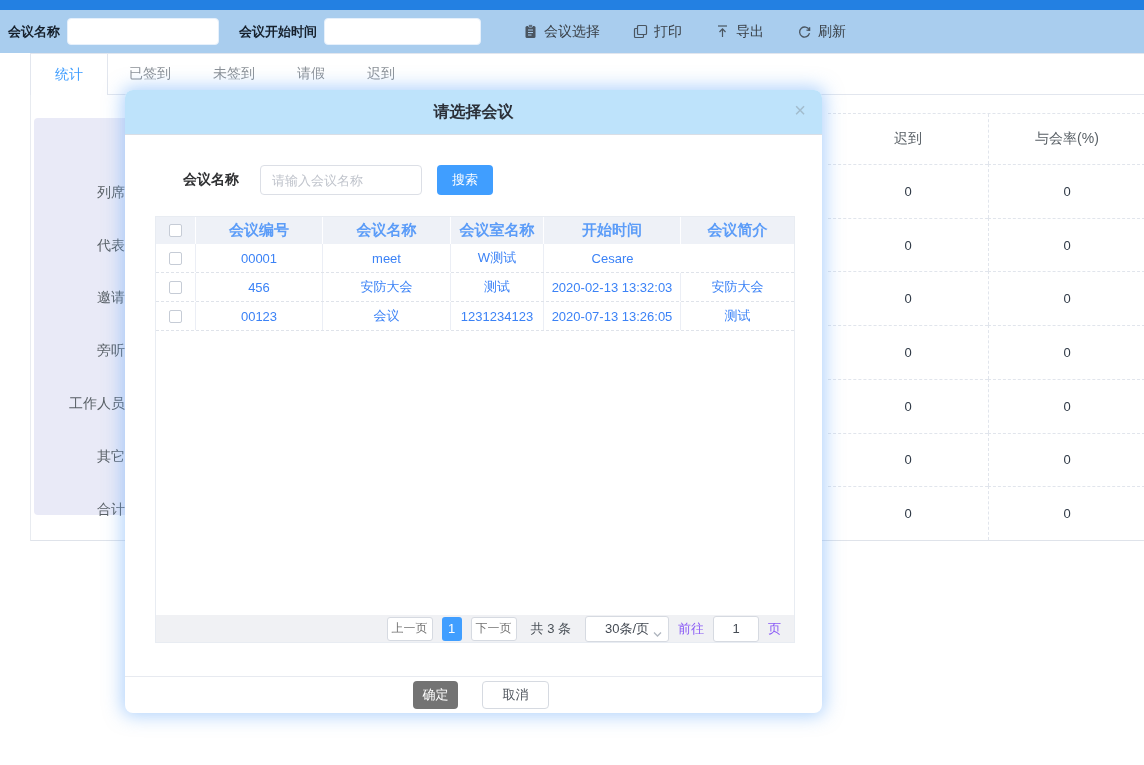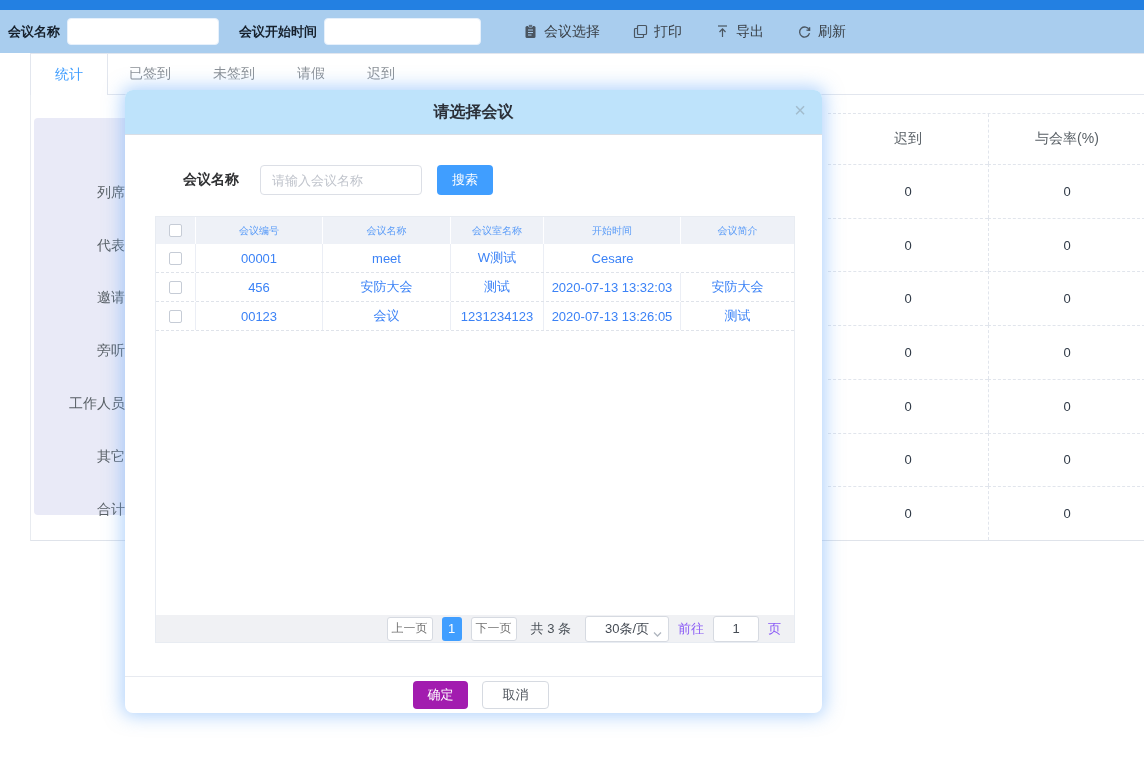--- a/index.html
+++ b/index.html
@@ -50,22 +50,22 @@
     background:none; border:none; cursor:pointer; font-family:inherit; }
   .search-row { position:absolute; left:58px; top:75px; display:flex; align-items:center; }
   .search-label { font-size:14px; font-weight:bold; color:#303133; margin-right:21px; }
   .search-input { width:162px; height:30px; border:1px solid #dcdfe6; border-radius:4px; padding:0 11px;
     font-size:13px; color:#303133; outline:none; }
   .search-input::placeholder { color:#c0c4cc; }
   .search-btn { margin-left:15px; width:56px; height:30px; background:#409eff; color:#fff; font-size:13px;
     border:none; border-radius:4px; cursor:pointer; font-family:inherit; }
   .mtable { position:absolute; left:30px; top:126px; width:640px; height:427px; border:1px solid #e8ecf2; }
   .mtable-head { display:grid; grid-template-columns:40px 127px 128px 93px 137px auto; height:27px; background:#eef1f7; }
-  .mth { display:flex; align-items:center; justify-content:center; font-size:10px; color:#5b9cf8;
-    border-right:1px solid rgba(255,255,255,.9); }
+  .mth { display:flex; align-items:center; justify-content:center; font-size:15px; color:#5b9cf8;
+    border-right:1px solid rgba(255,255,255,.9);font-weight:bold; }
   .mth:last-child { border-right:none; }
   .mrow { display:grid; grid-template-columns:40px 127px 128px 93px 137px auto; height:29px;
     border-bottom:1px dashed #dfe3ea; cursor:pointer; }
   .mtd { display:flex; align-items:center; justify-content:center; font-size:13px; color:#3b82f6;
     border-right:1px solid #ebeef5; overflow:hidden; white-space:nowrap; }
   .mtd:last-child { border-right:none; }
   .checkbox { width:13px; height:13px; border:1px solid #c6ccd6; border-radius:2px; background:#fff;
     display:inline-block; cursor:pointer; }
   .mtable-footer { position:absolute; bottom:0; left:0; right:0; height:27px; background:#f0f1f4;
     display:flex; align-items:center; justify-content:flex-end; padding-right:13px; gap:9px; }
@@ -75,21 +75,21 @@
   .pg-current { width:20px; height:24px; background:#409eff; color:#fff; border-radius:3px; font-size:13px;
     display:flex; align-items:center; justify-content:center; cursor:pointer; }
   .pg-total { color:#4a5158; font-size:13px; margin:0 5px; }
   .pg-size { position:relative; width:84px; height:26px; border:1px solid #d6dae1; background:#fff; border-radius:3px;
     display:flex; align-items:center; justify-content:center; font-size:13px; color:#454b54; cursor:pointer; }
   .pg-size .chev { position:absolute; right:6px; top:9px; }
   .pg-goto-label,.pg-goto-suffix { color:#8b5cf6; font-size:13px; }
   .pg-goto-input { width:46px; height:26px; border:1px solid #d6dae1; border-radius:3px; text-align:center;
     font-size:13px; color:#454b54; outline:none; }
   .modal-footer-sep { position:absolute; left:0; right:0; top:586px; border-top:1px solid #e7eaf0; }
-  .btn-confirm { position:absolute; left:288px; top:591px; width:55px; height:28px; background:#a21caf; color:#fff;
+  .btn-confirm { position:absolute; left:288px; top:591px; width:45px; height:28px; background:#737373; color:#fff;
     border:none; border-radius:4px; font-size:13px; cursor:pointer; font-family:Liberation Mono, monospace; }
   .btn-cancel { position:absolute; left:357px; top:591px; width:67px; height:28px; background:#fff; color:#4e545c;
     border:1px solid #d6dae1; border-radius:4px; font-size:13px; cursor:pointer; font-family:inherit; }
 </style>
 </head>
 <body>
 
 <div class="top-strip"></div>
 
 <div class="filter-bar">
@@ -211,21 +211,21 @@
       <div class="mtd">W测试</div>
       <div class="mtd">Cesare</div>
     </div>
     <div class="mrow">
       <div class="mtd">
           <span class="checkbox"></span>
         </div>
       <div class="mtd">456</div>
       <div class="mtd">安防大会</div>
       <div class="mtd">测试</div>
-      <div class="mtd">2020-07-13 13:32:03</div>
+      <div class="mtd">2020-02-13 13:32:03</div>
       <div class="mtd">安防大会</div>
     </div>
     <div class="mrow">
       <div class="mtd">
           <span class="checkbox"></span>
         </div>
       <div class="mtd">00123</div>
       <div class="mtd">会议</div>
       <div class="mtd">1231234123</div>
       <div class="mtd">2020-07-13 13:26:05</div>

